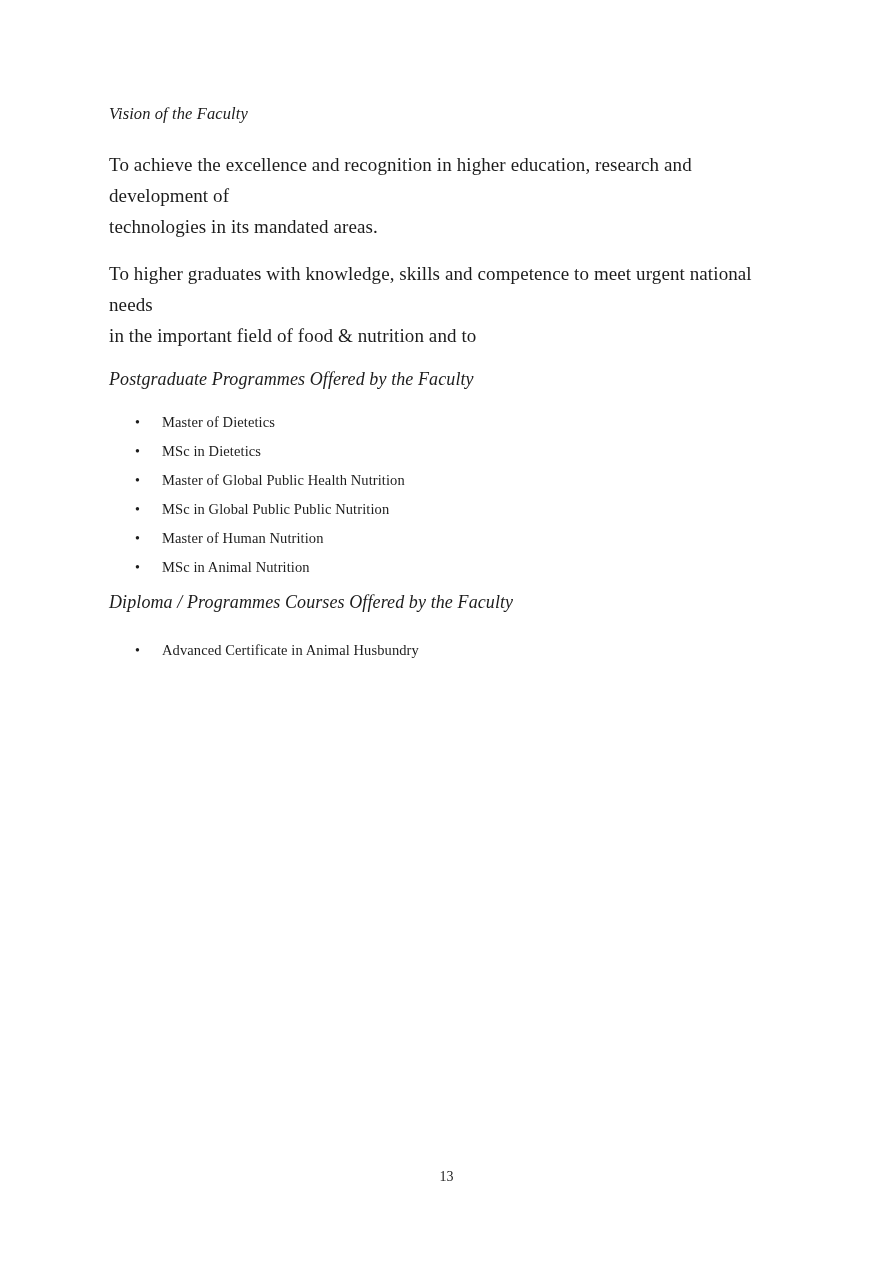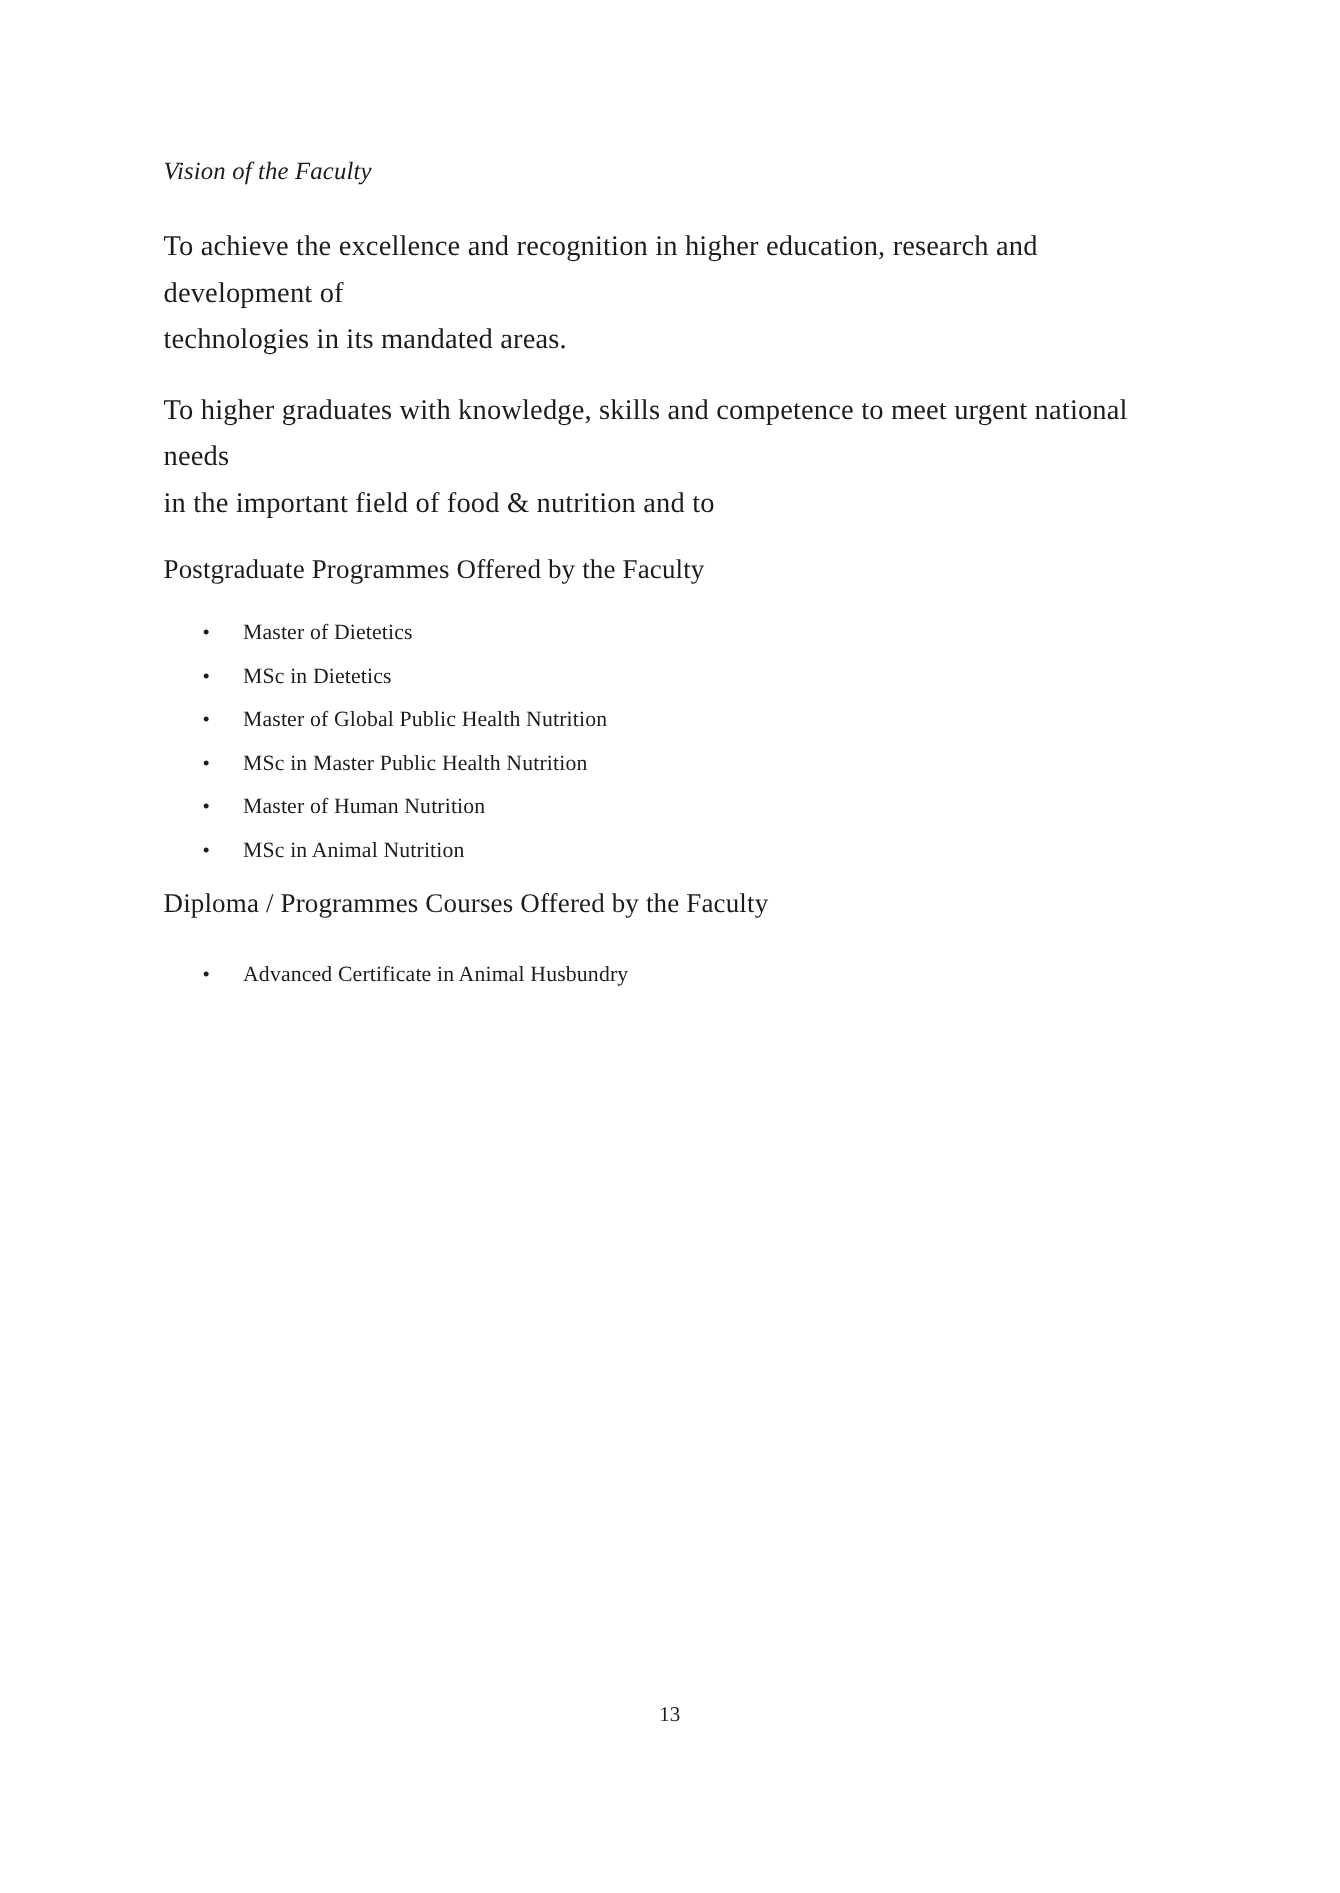--- a/index.html
+++ b/index.html
@@ -32,20 +32,21 @@
     margin-bottom: 16px;
     letter-spacing: 0.1px;
   }
   .para .line { display: block; }
   .h-section {
     font-weight: normal;
     font-size: 18px;
     line-height: 25px;
     margin-bottom: 16px;
     letter-spacing: 0.1px;
+    font-style: italic;
   }
   ul.bullets {
     list-style: none;
     margin-bottom: 8px;
   }
   ul.bullets li {
     position: relative;
     padding-left: 53px;
     font-size: 14.5px;
     line-height: 29px;
@@ -57,21 +58,21 @@
     top: 0;
     font-size: 14px;
     line-height: 29px;
   }
   ul.bullets.single { margin-top: 21px; margin-bottom: 0; }
   .h-section.second { margin-top: 8px; margin-bottom: 0; }
   .footer {
     position: absolute;
     left: 0;
     right: 0;
-    top: 1134px;
+    top: 1167px;
     text-align: center;
     font-size: 14px;
     line-height: 20px;
     color: #1c1c1c;
   }
 </style>
 </head>
 <body>
 
 <div class="page">
@@ -96,21 +97,21 @@
     <li>
       <span class="bullet">•</span>
       <span>MSc in Dietetics</span>
     </li>
     <li>
       <span class="bullet">•</span>
       <span>Master of Global Public Health Nutrition</span>
     </li>
     <li>
       <span class="bullet">•</span>
-      <span>MSc in Master Public Health Nutrition</span>
+      <span>MSc in Global Public Public Nutrition</span>
     </li>
     <li>
       <span class="bullet">•</span>
       <span>Master of Human Nutrition</span>
     </li>
     <li>
       <span class="bullet">•</span>
       <span>MSc in Animal Nutrition</span>
     </li>
   </ul>

